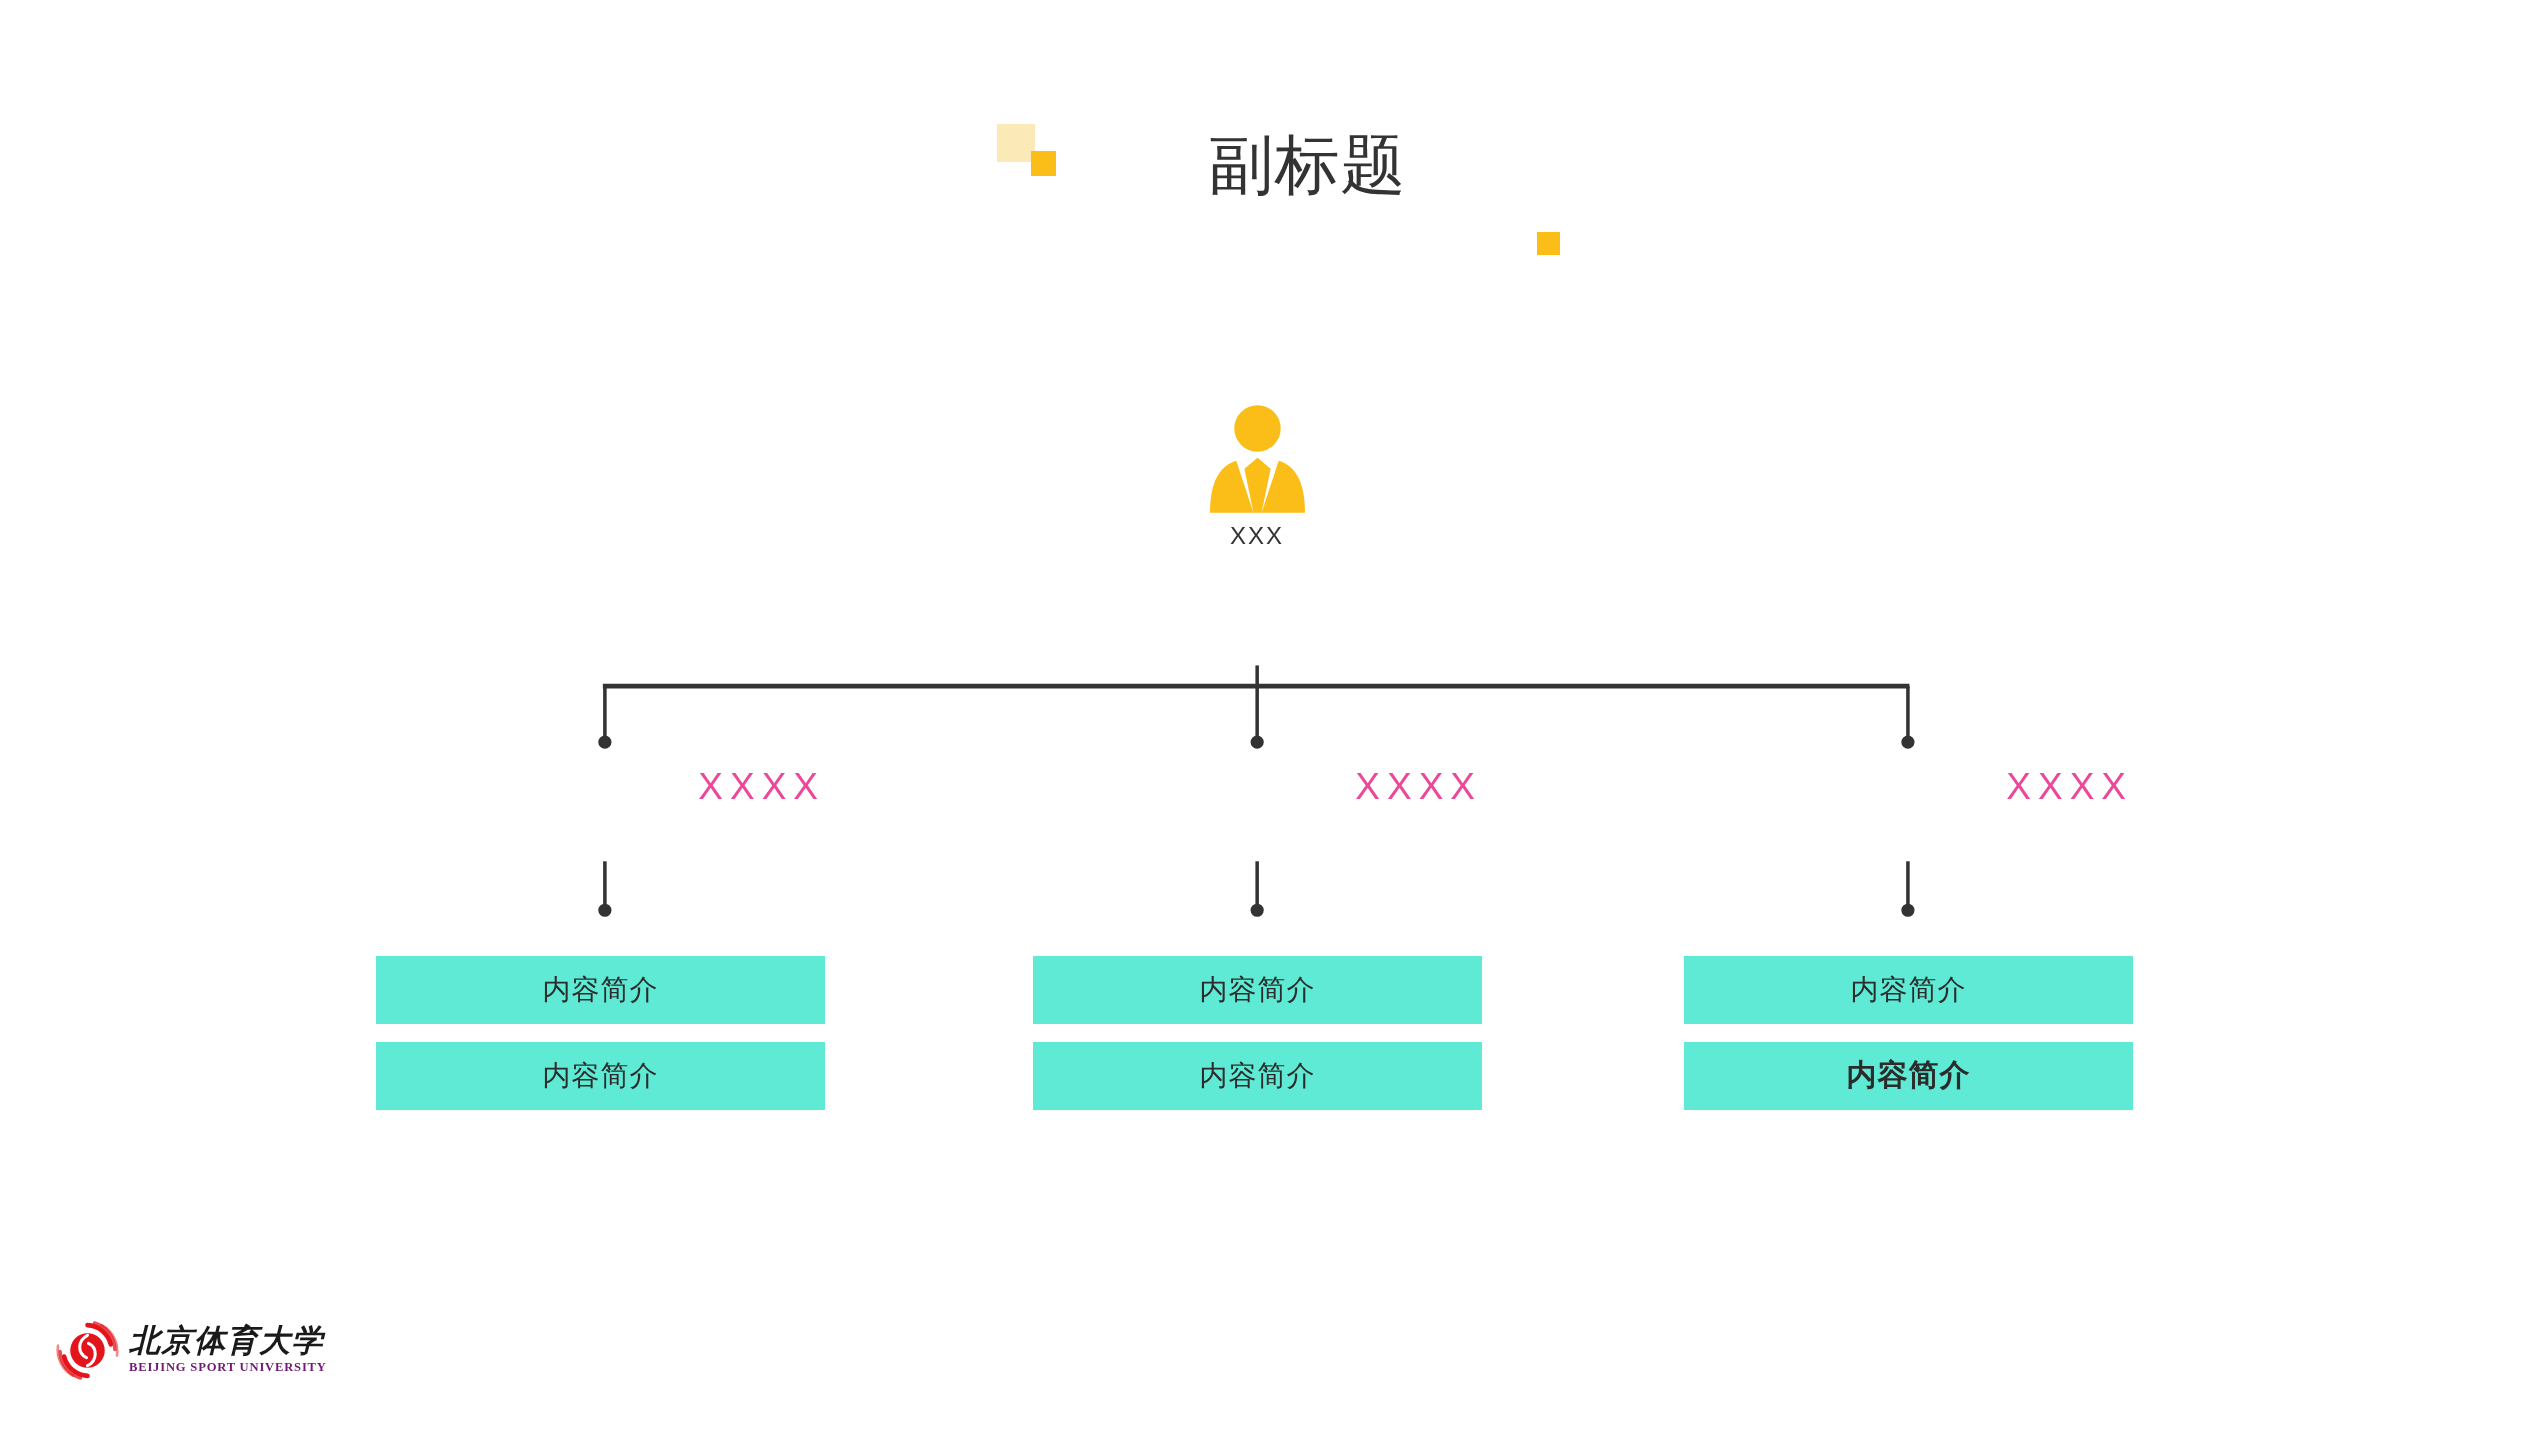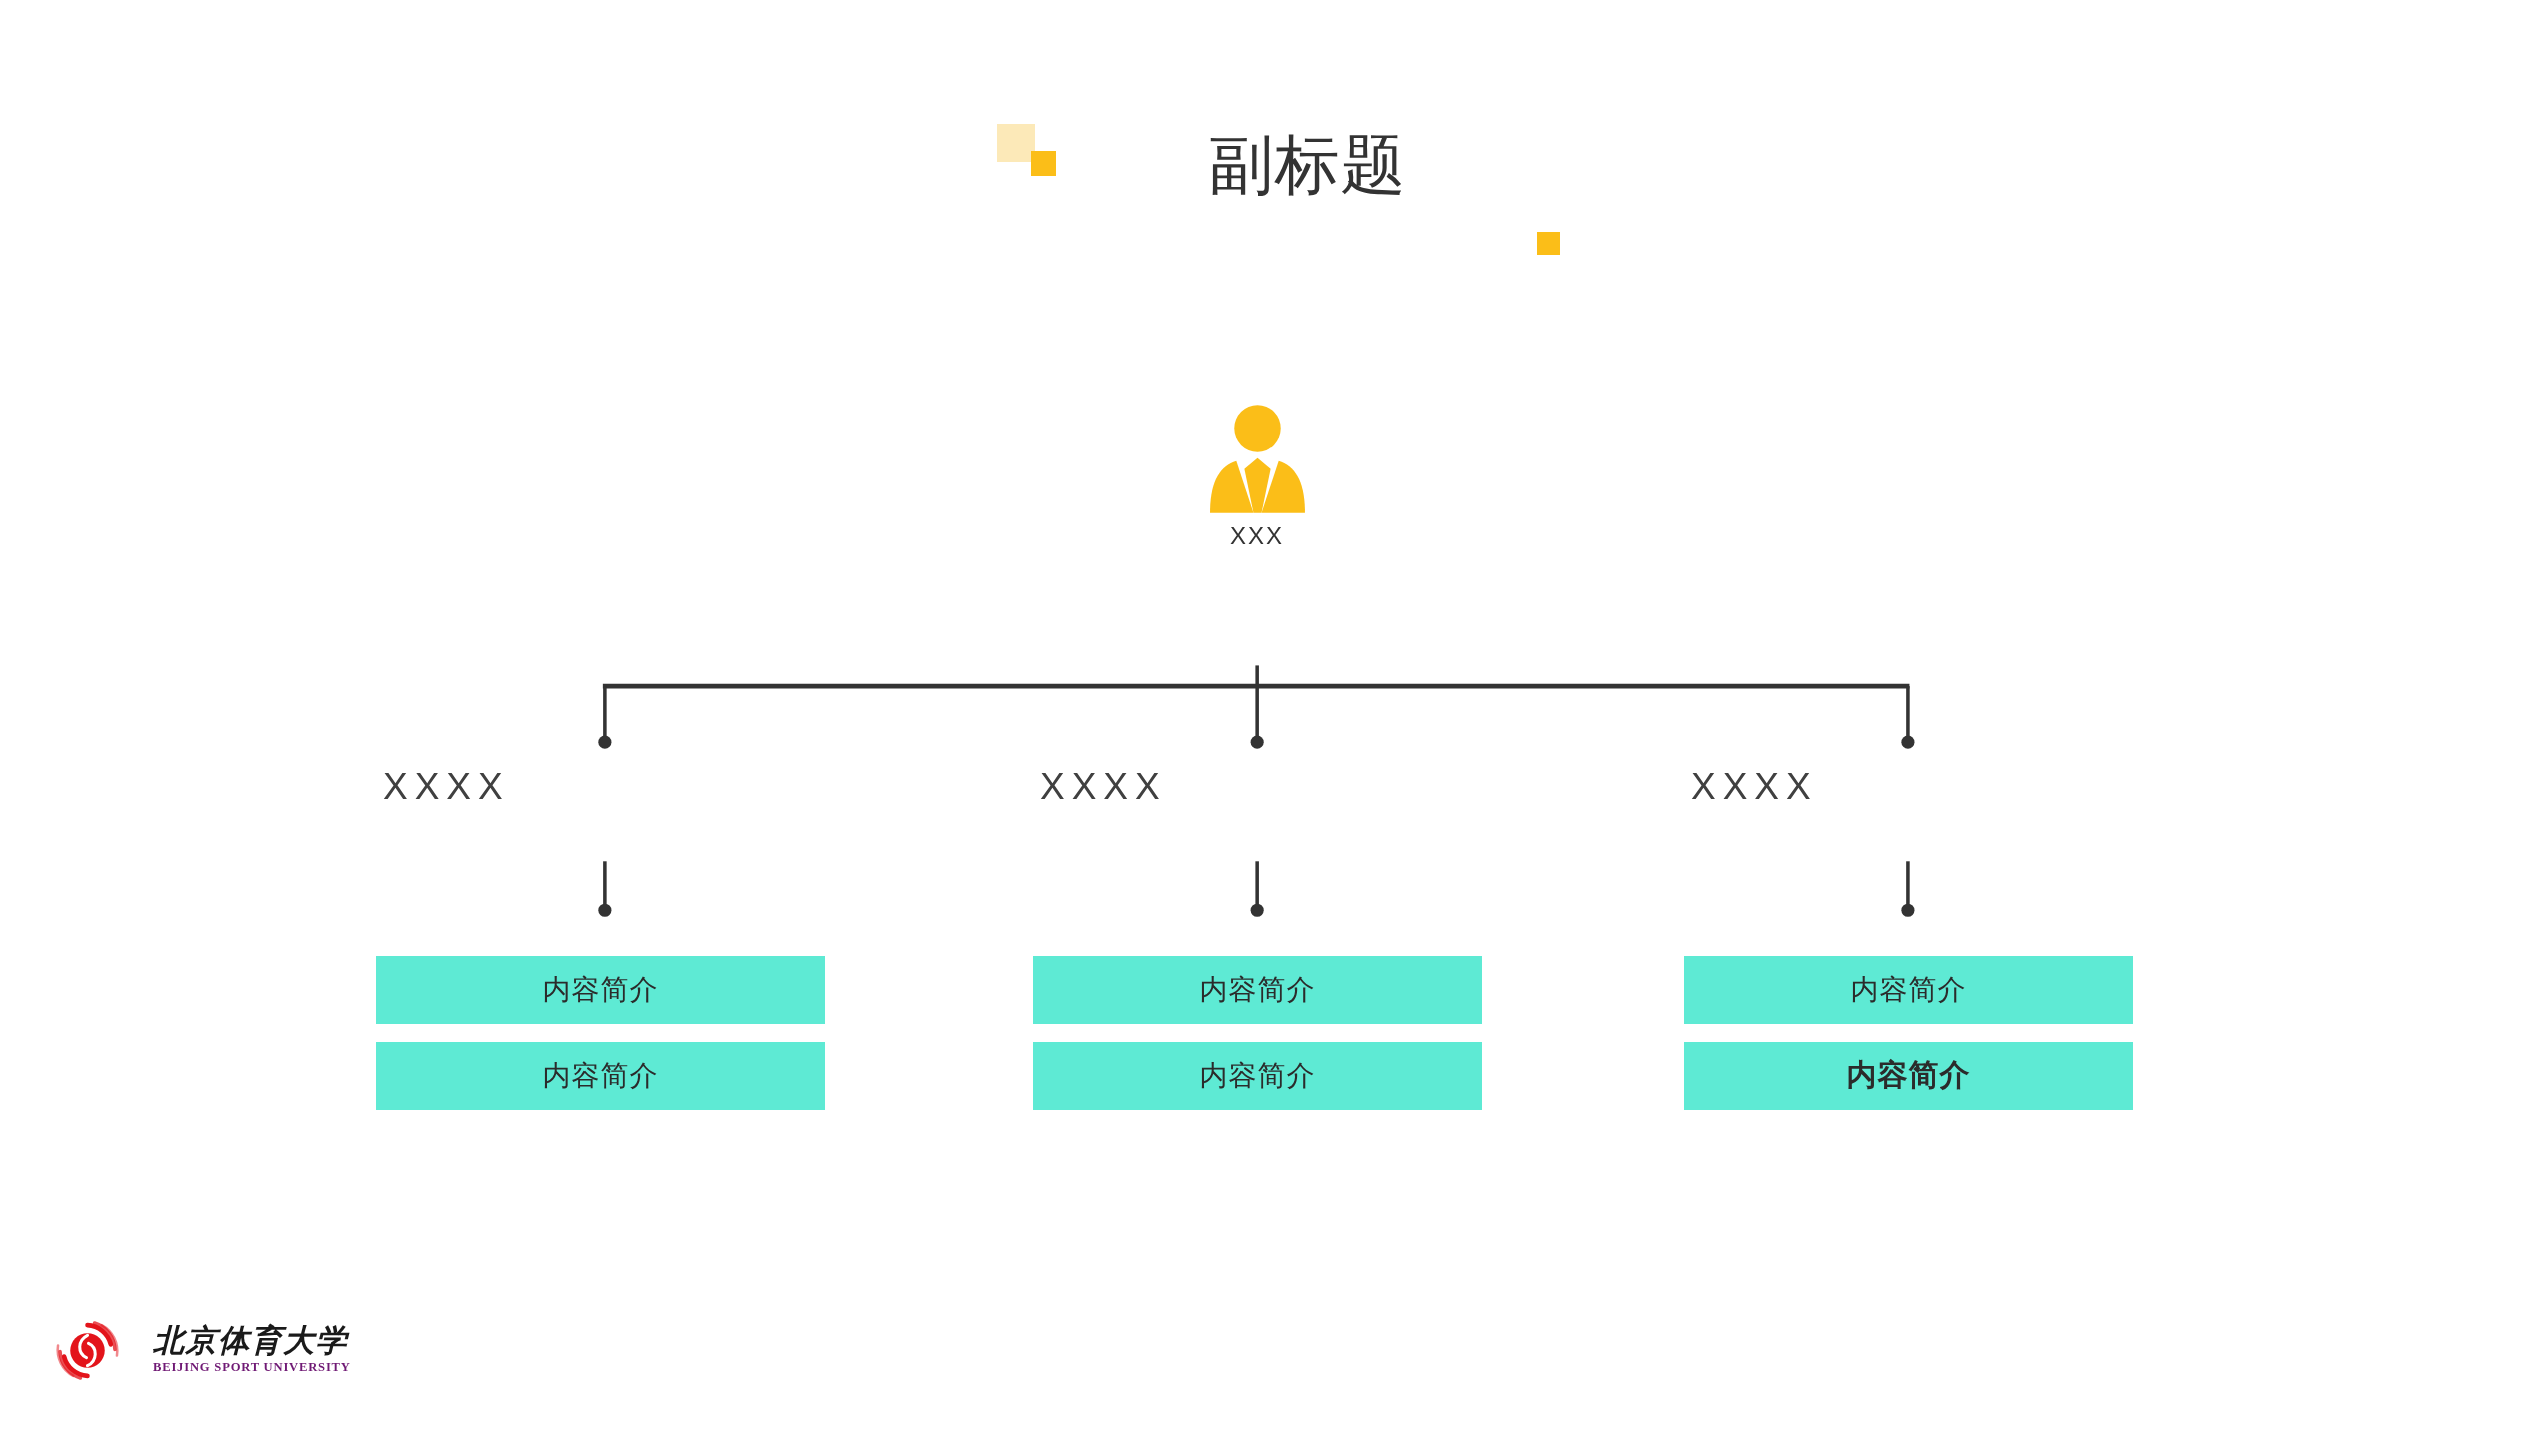--- a/index.html
+++ b/index.html
@@ -91,23 +91,23 @@
   .column {
     position: absolute;
     top: 768px;
     width: 449px;
   }
   #col-0 { left: 376px; }
   #col-1 { left: 1033px; }
   #col-2 { left: 1684px; }
 
   .col-label {
-    text-align: left;
+    text-align: right;
     font-size: 37px;
-    color: #404040;
+    color: #ec4899;
     letter-spacing: 7px;
     text-indent: 7px;
     font-family: "Liberation Sans", sans-serif;
     line-height: 1;
     height: 45px;
   }
   .col-boxes {
     margin-top: 143px;
   }
   .content-box {
@@ -133,21 +133,20 @@
 
   
   #footer-logo {
     position: absolute;
     left: 55px;
     top: 1307px;
     width: 263px;
     height: 86px;
     display: flex;
     align-items: center;
-    gap: 24px;
   }
   #logo-mark {
     width: 65px;
     height: 65px;
     flex: 0 0 65px;
   }
   #logo-text {
     margin-left: 9px;
     display: flex;
     flex-direction: column;

